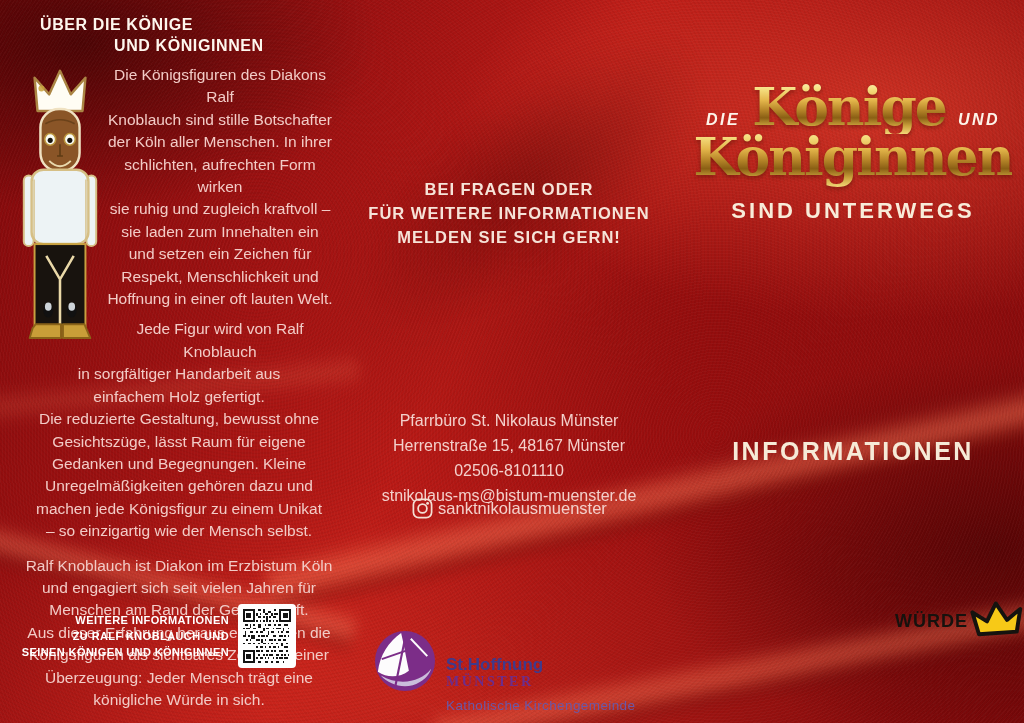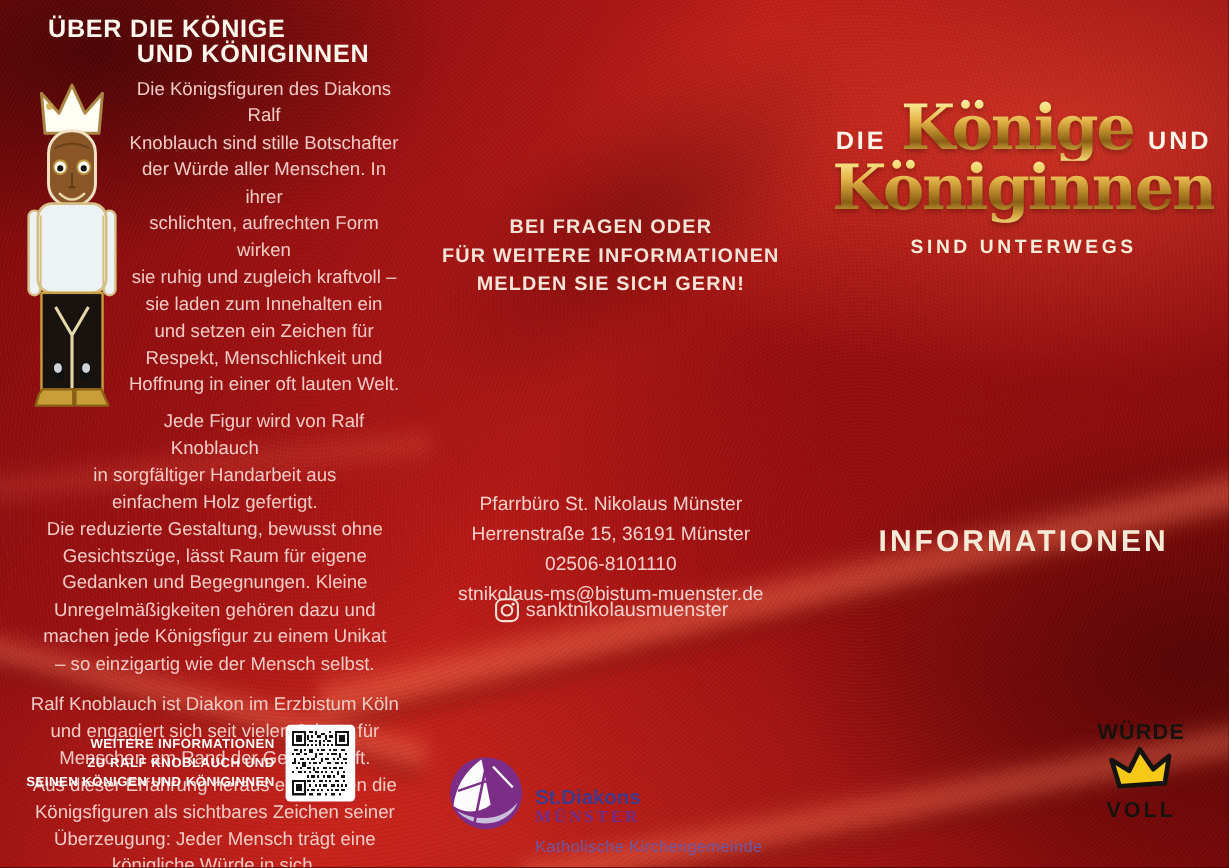--- a/index.html
+++ b/index.html
@@ -25,21 +25,21 @@
       background:linear-gradient(180deg,rgba(255,110,80,0),rgba(255,120,86,.5) 45%,rgba(100,6,4,.4) 85%,rgba(100,6,4,0));}
   .r3{left:-70px;top:560px;width:430px;height:42px;transform:rotate(14deg);
       background:linear-gradient(180deg,rgba(255,130,96,0),rgba(255,130,96,.45) 45%,rgba(90,4,2,.35) 85%,rgba(90,4,2,0));}
   .r4{left:320px;top:90px;width:430px;height:180px;transform:rotate(-38deg);filter:blur(16px);
       background:radial-gradient(closest-side,rgba(60,0,0,.38),rgba(60,0,0,0));}
   .r5{left:-40px;top:372px;width:400px;height:36px;transform:rotate(-6deg);
       background:linear-gradient(180deg,rgba(255,120,90,0),rgba(255,120,90,.22),rgba(255,120,90,0));}
 
   
   .panel-left{position:absolute;left:20px;top:14px;width:318px;}
-  .lp-h1{font-size:21px;font-weight:bold;color:#fef7ee;letter-spacing:.6px;line-height:21px;}
+  .lp-h1{font-size:16px;font-weight:bold;color:#fef7ee;letter-spacing:.6px;line-height:21px;}
   .lp-h1 .l1{padding-left:20px;}
   .lp-h1 .l2{padding-left:94px;}
   .lp-flow{margin-top:8px;font-size:15.5px;line-height:22.4px;color:#f2cbc6;text-align:center;}
   .king-float{float:left;width:80px;height:276px;margin:0 2px 6px 0;}
   .lines{white-space:pre-line;}
   .para{margin:0 0 8px;}
   .para-last{margin-top:12px;}
   .lp-footer{position:absolute;left:20px;top:604px;width:276px;display:flex;align-items:center;justify-content:flex-end;gap:9px;}
   .note{font-size:11px;font-weight:bold;color:#ffffff;text-align:right;line-height:16px;letter-spacing:.4px;}
   .qr{background:#fff;border-radius:4px;padding:5px;width:58px;height:64px;box-sizing:border-box;}
@@ -53,35 +53,35 @@
   .mp-logo{position:absolute;left:22px;top:590px;display:flex;gap:10px;align-items:flex-start;text-align:left;}
   .logo-text{margin-top:26px;}
   .logo-name{font-size:17px;font-weight:bold;color:#3f3a8c;line-height:18px;}
   .logo-city{font-size:14px;font-weight:bold;color:#6d2d8c;letter-spacing:2.5px;line-height:16px;font-family:Liberation Serif, serif;}
   .logo-sub{font-size:13.5px;color:#6a58a8;margin-top:8px;letter-spacing:.4px;}
 
   
   .panel-right{position:absolute;left:692px;top:0;width:322px;height:723px;}
   .rp-title{position:absolute;top:80px;width:100%;text-align:center;}
   .title-row1{display:flex;align-items:baseline;justify-content:center;gap:12px;}
-  .small-caps{font-size:21px;font-weight:bold;letter-spacing:2.5px;color:#fdf5ea;}
+  .small-caps{font-size:16px;font-weight:bold;letter-spacing:2.5px;color:#fdf5ea;font-style:italic;}
   .gold{
     font-family:"DejaVu Serif",serif;font-weight:bold;font-size:52px;line-height:1.04;letter-spacing:-2px;
     color:#e0b34a;filter:drop-shadow(0 2px 2px rgba(60,15,0,.45));
   }
   @supports ((-webkit-background-clip:text) or (background-clip:text)){
     .gold{
       background:linear-gradient(180deg,#fdf6c0 0%,#f5dd7d 18%,#e3b54a 38%,#b8872a 55%,#8a5f14 70%,#caa23c 85%,#f3d677 100%);
       -webkit-background-clip:text;background-clip:text;color:transparent;
     }
   }
   .title-row2{margin-top:-4px;}
-  .tagline{margin-top:14px;font-size:16px;font-weight:bold;letter-spacing:3px;color:#f8ecd9;}
+  .tagline{margin-top:14px;font-size:22px;font-weight:bold;letter-spacing:3px;color:#f8ecd9;}
   .rp-program{position:absolute;top:437px;width:100%;text-align:center;font-size:25px;font-weight:bold;letter-spacing:2.5px;color:#f6ead7;}
-  .wuerdevoll{position:absolute;left:203px;top:600px;width:112px;display:flex;flex-direction:column;align-items:center;color:#16120e;}
+  .wuerdevoll{position:absolute;left:203px;top:600px;width:112px;display:flex;flex-direction:row;align-items:center;color:#16120e;}
   .wv-word{font-size:18px;font-weight:bold;letter-spacing:1px;}
   .wv-word.bottom{letter-spacing:2.5px;}
   .wv-crown{margin:-2px 0 -1px;}
 </style>
 </head>
 <body>
 
 <div class="page">
 
   <div class="ridge r4"></div>
@@ -118,21 +118,21 @@
           <ellipse cx="27" cy="252" rx="5" ry="7" fill="#111111"></ellipse>
           <ellipse cx="27" cy="248" rx="3.4" ry="4.2" fill="#cdd3d8"></ellipse>
           <ellipse cx="51" cy="252" rx="5" ry="7" fill="#111111"></ellipse>
           <ellipse cx="51" cy="248" rx="3.4" ry="4.2" fill="#cdd3d8"></ellipse>
           <path d="M14,266 L40,266 L40,280 L8,280 L11,270 Z" fill="#c99e38" stroke="#8a6318" stroke-width="2" stroke-linejoin="round"></path>
           <path d="M42,266 L64,266 L70,280 L42,280 Z" fill="#c99e38" stroke="#8a6318" stroke-width="2" stroke-linejoin="round"></path>
         </svg>
       </div>
       <p class="lines para">Die Königsfiguren des Diakons Ralf
 Knoblauch sind stille Botschafter
-der Würde aller Menschen. In ihrer
+der Köln aller Menschen. In ihrer
 schlichten, aufrechten Form wirken
 sie ruhig und zugleich kraftvoll –
 sie laden zum Innehalten ein
 und setzen ein Zeichen für
 Respekt, Menschlichkeit und
 Hoffnung in einer oft lauten Welt.</p>
       <p class="lines para">Jede Figur wird von Ralf Knoblauch
 in sorgfältiger Handarbeit aus
 einfachem Holz gefertigt.
 Die reduzierte Gestaltung, bewusst ohne
@@ -289,21 +289,21 @@
   </div>
 
   <section class="panel-middle">
     <div class="lines mp-heading">BEI FRAGEN ODER
 FÜR WEITERE INFORMATIONEN
 MELDEN SIE SICH GERN!</div>
 
 
     <div class="mp-office">
       <div>Pfarrbüro St. Nikolaus Münster</div>
-      <div>Herrenstraße 15, 36191 Münster</div>
+      <div>Herrenstraße 15, 48167 Münster</div>
       <div>02506-8101110</div>
       <div>stnikolaus-ms@bistum-muenster.de</div>
     </div>
 
     <div class="mp-insta">
       <span style="display:inline-flex;">
         <svg width="23" height="23" viewBox="0 0 24 24" xmlns="http://www.w3.org/2000/svg">
           <rect x="2.5" y="2.5" width="19" height="19" rx="5.5" fill="none" stroke="#f4e0d4" stroke-width="1.8"></rect>
           <circle cx="12" cy="12" r="4.6" fill="none" stroke="#f4e0d4" stroke-width="1.8"></circle>
           <circle cx="17.3" cy="6.7" r="1.5" fill="#f4e0d4"></circle>
@@ -317,21 +317,21 @@
         <svg width="62" height="62" viewBox="0 0 64 64" xmlns="http://www.w3.org/2000/svg">
           <circle cx="32" cy="32" r="31" fill="#7c2d88"></circle>
           <path d="M28,3 C15,12 6,26 4,43 C14,50 27,49 36,42 C33,28 31,15 28,3 Z" fill="#fdfcfd"></path>
           <path d="M7,47 C15,56 28,60 40,57 C50,54 57,47 59,40 C48,54 26,58 7,47 Z" fill="#cabddb"></path>
           <path d="M33,4 L22,58" stroke="#7c2d88" stroke-width="2.2" fill="none"></path>
           <path d="M8,30 L40,19" stroke="#7c2d88" stroke-width="2" fill="none"></path>
           <path d="M38,9 L55,27" stroke="#fdfcfd" stroke-width="2" fill="none"></path>
         </svg>
       </span>
       <span class="logo-text">
-        <div class="logo-name">St.Diakons</div>
+        <div class="logo-name">St.Hoffnung</div>
         <div class="logo-city">MÜNSTER</div>
         <div class="logo-sub">Katholische Kirchengemeinde</div>
       </span>
     </div>
   </section>
 
   <section class="panel-right">
     <div class="rp-title">
       <div class="title-row1">
         <span class="small-caps">DIE</span>

